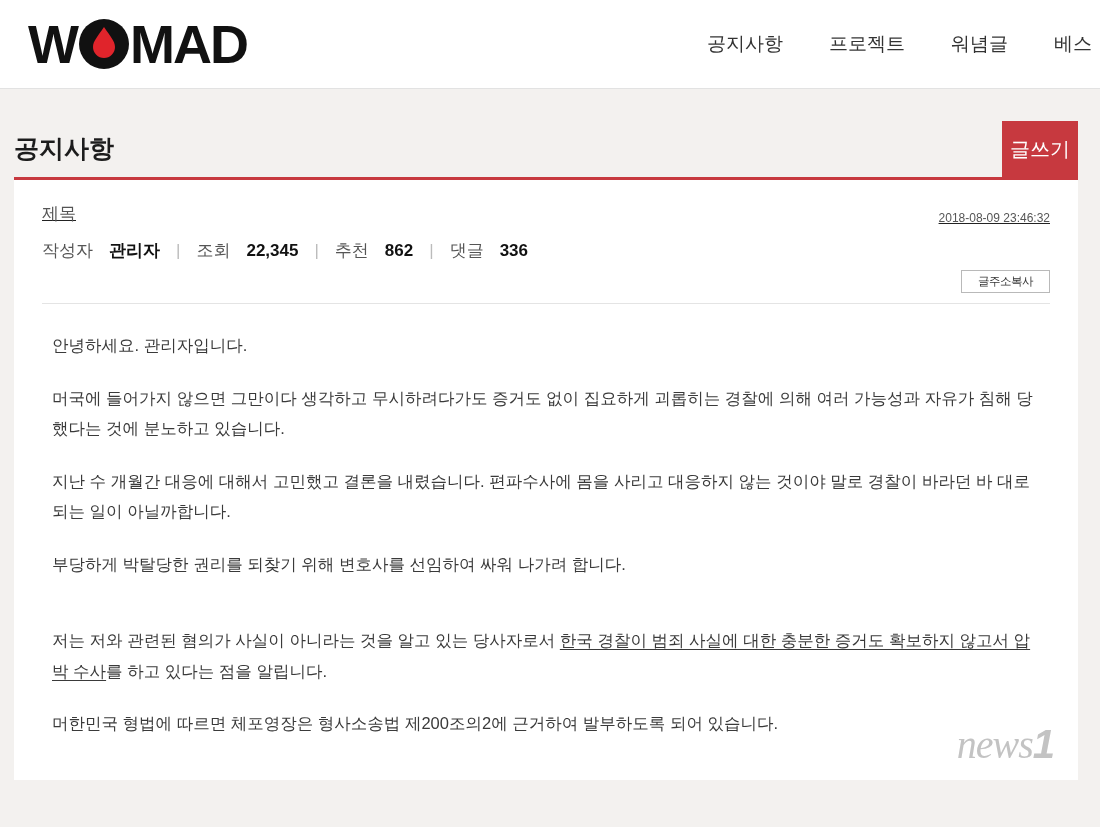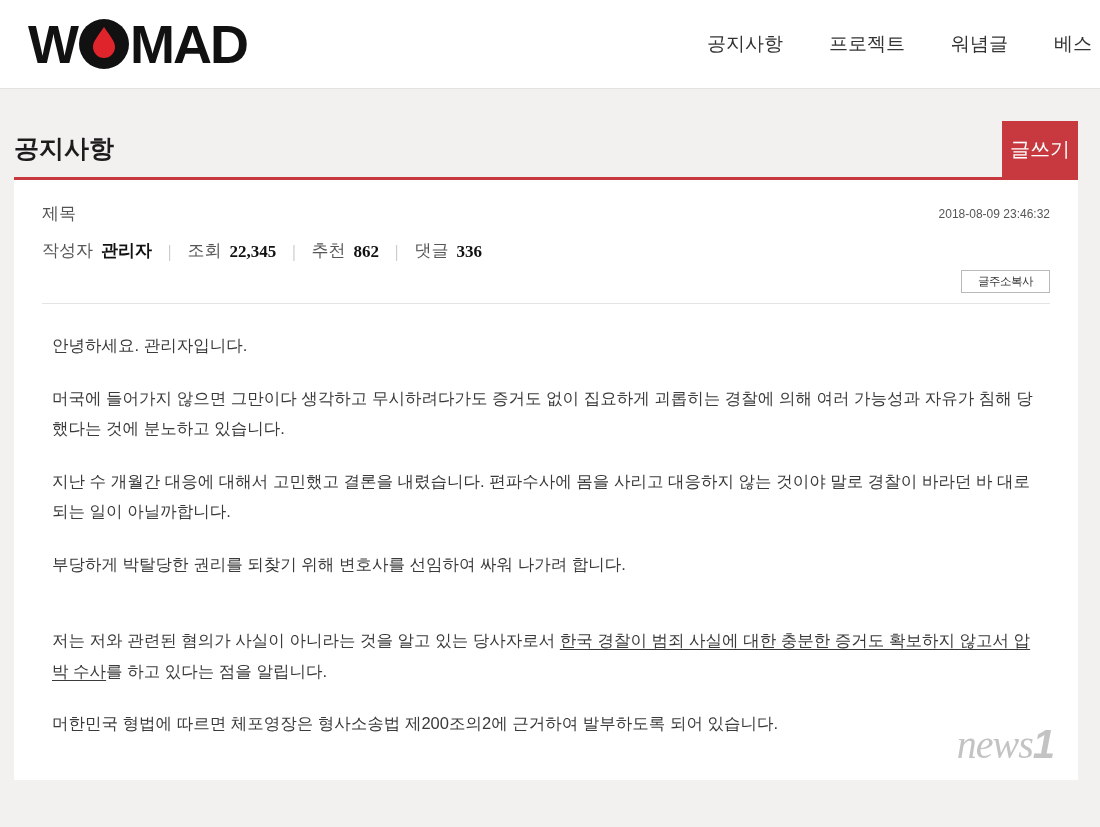--- a/index.html
+++ b/index.html
@@ -109,42 +109,42 @@
     background: #fff;
     border-top: 3px solid #c7393f;
     margin: 0 22px 0 14px;
     min-height: 600px;
     position: relative;
     padding: 0 28px;
   }
 
   .meta-top {
     display: flex;
-    align-items: center;
+    align-items: flex-end;
     padding: 22px 0 0 0;
     font-size: 17px;
+    text-decoration: underline;
   }
   .meta-label { color: #555; margin-right: 22px; }
   .meta-subject { font-weight: bold; color: #111; font-size: 17.5px; }
   .meta-date {
     margin-left: auto;
     color: #555;
     font-size: 12px;
   }
 
   .meta-second {
     display: flex;
-    align-items: flex-end;
+    align-items: center;
     padding: 14px 0 0 0;
     font-size: 17px;
     color: #444;
-    font-family: Liberation Serif, serif;
   }
   .meta-second .lbl { color: #555; }
-  .meta-second .val { font-weight: bold; color: #111; margin-left: 8px; }
+  .meta-second .val { font-weight: bold; color: #111; margin-left: 16px; }
   .meta-second .sep { color: #bbb; margin: 0 16px; }
 
   .chip-row {
     display: flex;
     justify-content: flex-end;
     margin-top: 8px;
   }
   .chip {
     border: 1px solid #b9b9b9;
     font-size: 11.5px;

